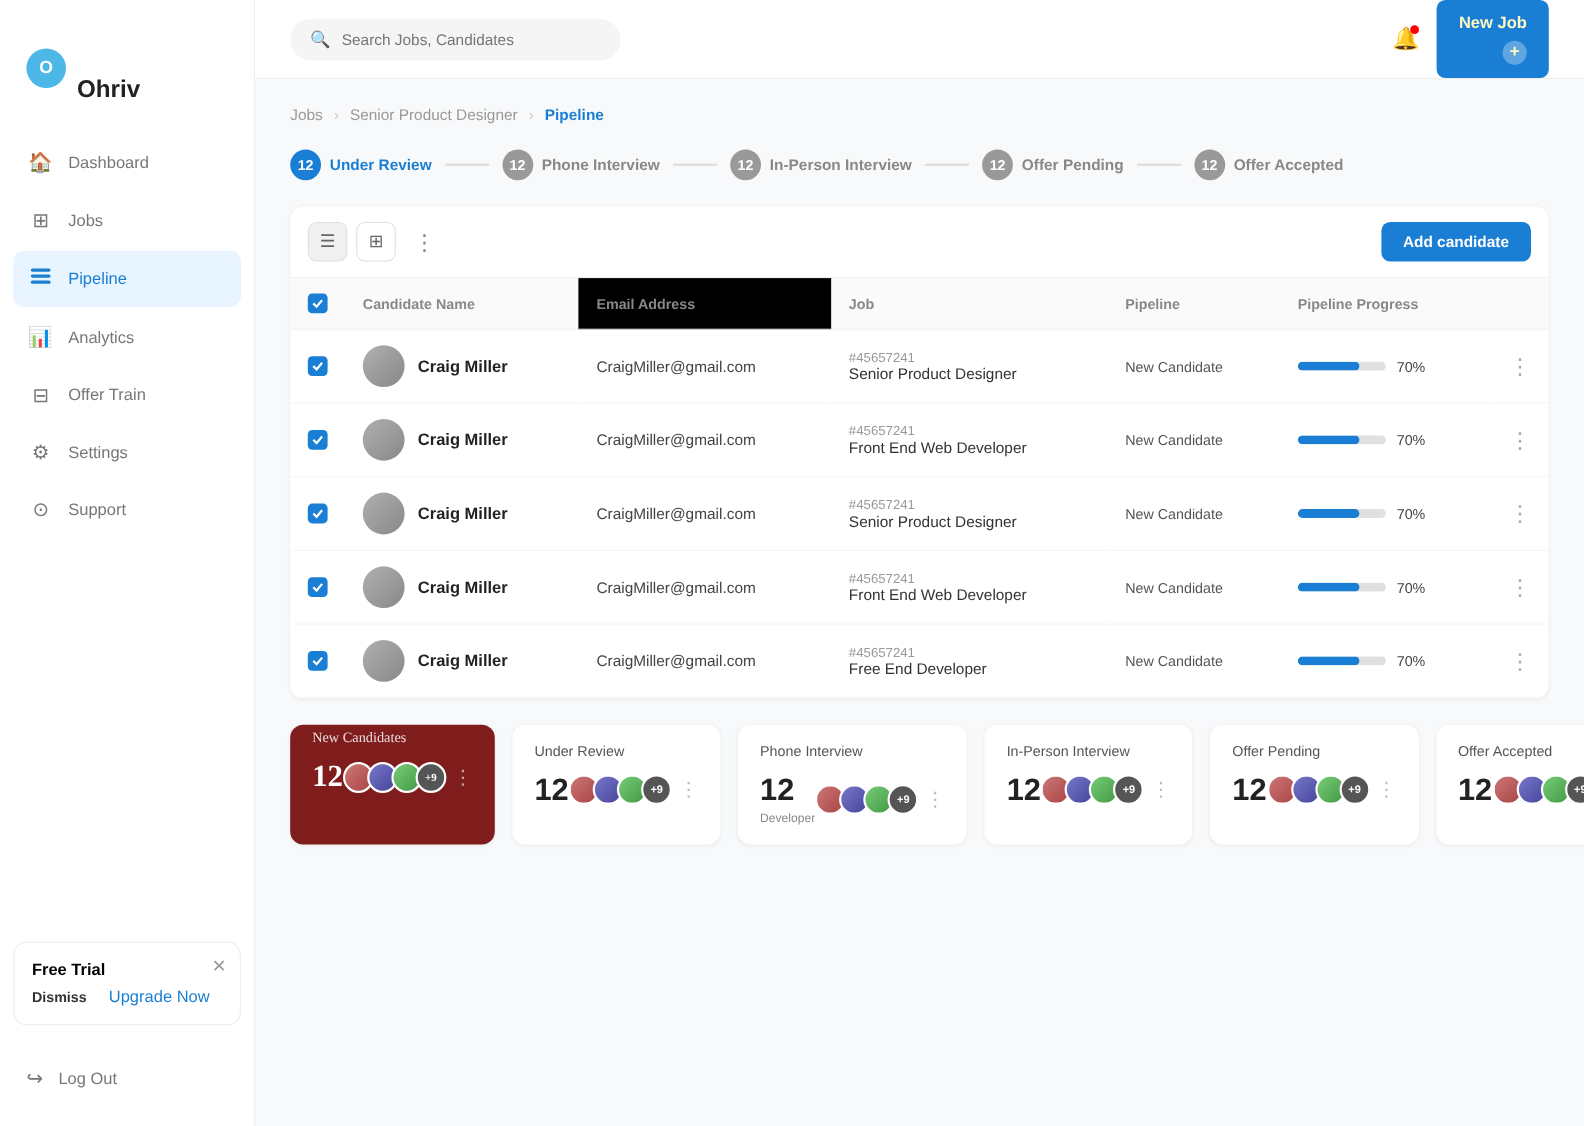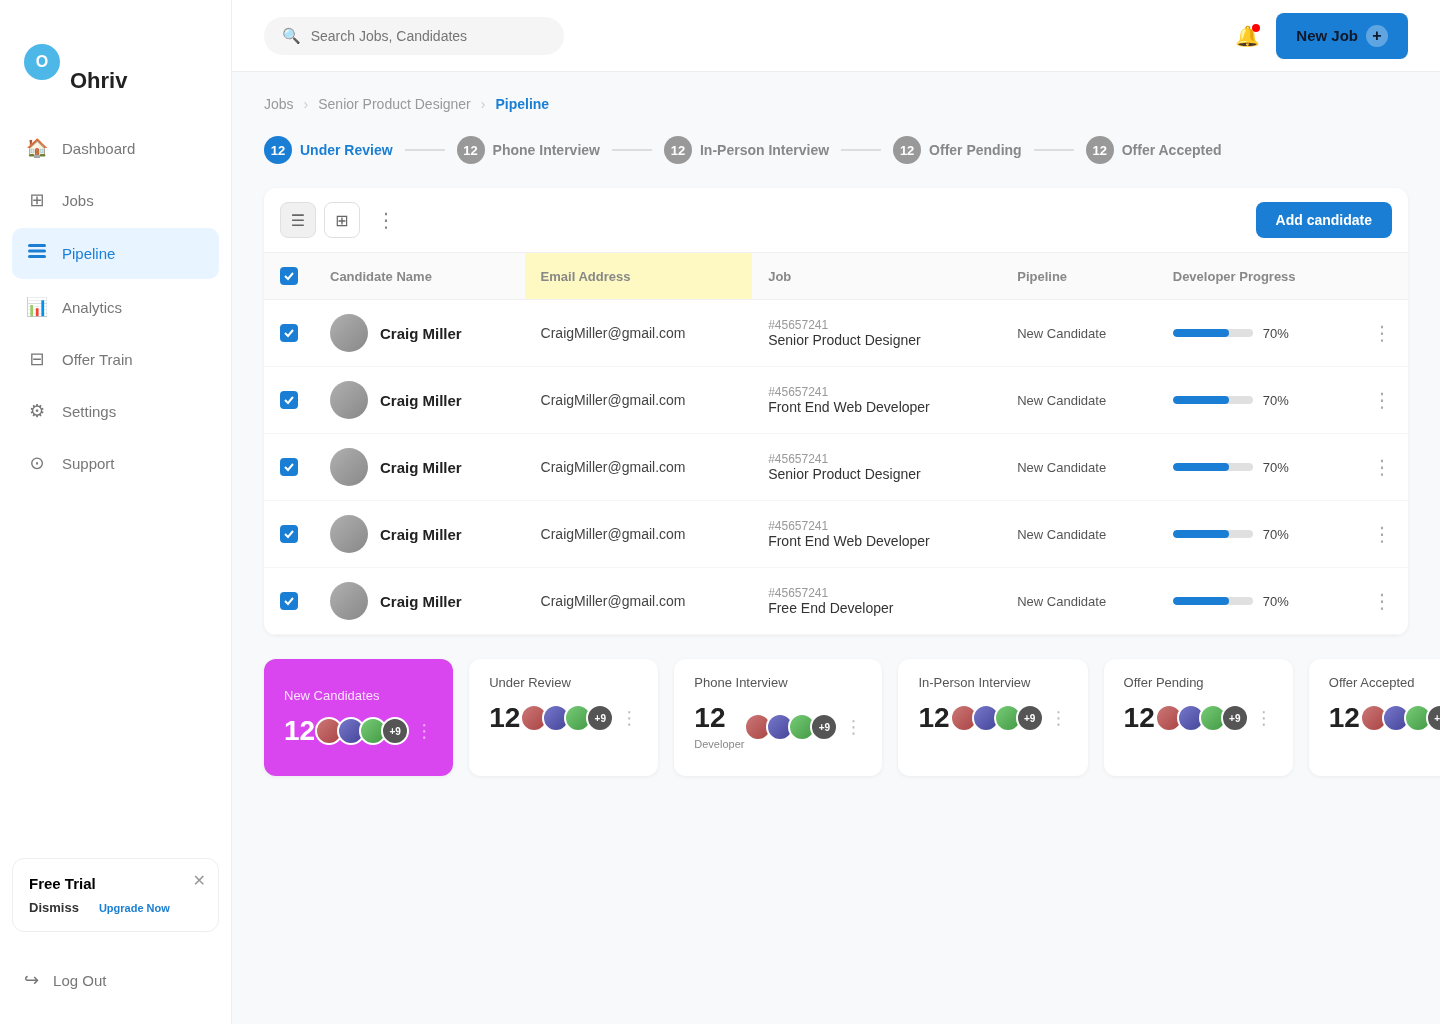--- a/index.html
+++ b/index.html
@@ -56,21 +56,21 @@
       <span style="font-size:18px;width:22px;text-align:center;">⊙</span>
       <span>Support</span>
     </div>
   </nav>
 
   <div style="margin:16px 12px;background:#fff;border:1px solid #eee;border-radius:12px;padding:16px;position:relative;">
     <div style="font-weight:700;font-size:15px;margin-bottom:8px;">Free Trial</div>
     <span style="position:absolute;top:12px;right:12px;cursor:pointer;color:#999;font-size:16px;">✕</span>
     <div style="display:flex;gap:20px;align-items:center;">
       <span style="font-size:13px;font-weight:600;color:#333;cursor:pointer;">Dismiss</span>
-      <span style="font-size:11px;font-weight:700;color:#1a7fd4;cursor:pointer;">Upgrade Now</span>
+      <span style="font-size:15px;font-weight:400;color:#1a7fd4;cursor:pointer;">Upgrade Now</span>
     </div>
   </div>
 
   <div style="display:flex;align-items:center;gap:14px;padding:13px 24px;cursor:pointer;color:#777;font-size:15px;font-weight:500;margin-top:8px;">
     <span style="font-size:18px;">↪</span>
     <span>Log Out</span>
   </div>
 </aside>
 
 <main style="flex:1;display:flex;flex-direction:column;background:#f8f9fa;overflow:hidden;">
@@ -78,21 +78,21 @@
   <header style="background:#fff;padding:12px 32px;display:flex;align-items:center;justify-content:space-between;border-bottom:1px solid #eee;height:72px;">
     <div style="display:flex;align-items:center;gap:10px;background:#f5f5f5;border-radius:24px;padding:10px 18px;width:300px;">
       <span style="color:#aaa;font-size:15px;">🔍</span>
       <input style="border: none; background: transparent; outline: none; font-size: 14px; color: rgb(102, 102, 102); width: 220px;" placeholder="Search Jobs, Candidates">
     </div>
     <div style="display:flex;align-items:center;gap:16px;">
       <div style="position:relative;font-size:20px;color:#555;cursor:pointer;">
         🔔
         <span style="width:8px;height:8px;background:red;border-radius:50%;position:absolute;top:0;right:0;display:block;"></span>
       </div>
-      <button style="background:#1a7fd4;color:#0f172a;border:none;border-radius:8px;padding:12px 20px;font-size:15px;font-weight:600;cursor:pointer;display:flex;align-items:center;gap:8px;">
+      <button style="background:#1a7fd4;color:#fef9c3;border:none;border-radius:8px;padding:12px 20px;font-size:15px;font-weight:600;cursor:pointer;display:flex;align-items:flex-end;gap:8px;flex-direction:column;">
         <span>New Job</span>
         <span style="background:rgba(255,255,255,0.3);border-radius:50%;width:22px;height:22px;display:flex;align-items:center;justify-content:center;font-size:16px;">+</span>
       </button>
     </div>
   </header>
 
   <div style="flex:1;padding:24px 32px;overflow-y:auto;">
 
     <div style="display:flex;align-items:center;gap:10px;margin-bottom:24px;font-size:14px;color:#999;">
       <span style="cursor:pointer;">Jobs</span>
@@ -146,24 +146,24 @@
         <thead>
           <tr>
             <th style="text-align:left;padding:14px 16px;font-size:13px;font-weight:600;color:#888;background:#fafafa;border-bottom:1px solid #f0f0f0;width:40px;">
               <div style="width:18px;height:18px;border-radius:4px;background:#1a7fd4;display:flex;align-items:center;justify-content:center;cursor:pointer;">
                 <svg width="12" height="12" viewBox="0 0 12 12" fill="none">
                     <polyline points="2,6 5,9 10,3" stroke="white" stroke-width="2" fill="none"></polyline>
                   </svg>
               </div>
             </th>
             <th style="text-align:left;padding:14px 16px;font-size:13px;font-weight:600;color:#888;background:#fafafa;border-bottom:1px solid #f0f0f0;">Candidate Name</th>
-            <th style="text-align:left;padding:14px 16px;font-size:13px;font-weight:600;color:#888;background:#fef9c3;border-bottom:1px solid #f0f0f0;">Email Address</th>
+            <th style="text-align:left;padding:14px 16px;font-size:13px;font-weight:600;color:#888;background:#000000;border-bottom:1px solid #f0f0f0;">Email Address</th>
             <th style="text-align:left;padding:14px 16px;font-size:13px;font-weight:600;color:#888;background:#fafafa;border-bottom:1px solid #f0f0f0;">Job</th>
             <th style="text-align:left;padding:14px 16px;font-size:13px;font-weight:600;color:#888;background:#fafafa;border-bottom:1px solid #f0f0f0;">Pipeline</th>
-            <th style="text-align:left;padding:14px 16px;font-size:13px;font-weight:600;color:#888;background:#fafafa;border-bottom:1px solid #f0f0f0;">Developer Progress</th>
+            <th style="text-align:left;padding:14px 16px;font-size:13px;font-weight:600;color:#888;background:#fafafa;border-bottom:1px solid #f0f0f0;">Pipeline Progress</th>
             <th style="background:#fafafa;border-bottom:1px solid #f0f0f0;width:40px;"></th>
           </tr>
         </thead>
         <tbody id="table-body">
         <tr style="border-bottom: 1px solid rgb(245, 245, 245);">
       <td style="padding:14px 16px;vertical-align:middle;">
         <div style="width:18px;height:18px;border-radius:4px;background:#1a7fd4;display:flex;align-items:center;justify-content:center;cursor:pointer;">
           <svg width="12" height="12" viewBox="0 0 12 12" fill="none">
                     <polyline points="2,6 5,9 10,3" stroke="white" stroke-width="2" fill="none"></polyline>
                   </svg>
@@ -310,21 +310,21 @@
         </div>
       </td>
       <td style="padding:14px 16px;vertical-align:middle;color:#aaa;cursor:pointer;font-size:20px;">⋮</td>
     </tr>
           </tbody>
       </table>
     </div>
 
     <div style="display:flex;gap:16px;">
 
-      <div style="background:#d946ef;border-radius:12px;padding:29px 20px;flex:1;box-shadow:0 1px 4px rgba(0,0,0,0.06);">
+      <div style="background:#7f1d1d;border-radius:12px;padding:4px 20px;flex:1;box-shadow:0 1px 4px rgba(0,0,0,0.06);font-family:Liberation Serif, serif;">
         <div style="font-size:13px;font-weight:500;margin-bottom:12px;color:rgba(255,255,255,0.85);">New Candidates</div>
         <div style="display:flex;align-items:center;justify-content:space-between;">
           <span style="font-size:28px;font-weight:700;color:white;">12</span>
           <div style="display:flex;align-items:center;">
             <div style="width:28px;height:28px;border-radius:50%;border:2px solid white;background:linear-gradient(135deg,#c77,#a44);"></div>
             <div style="width:28px;height:28px;border-radius:50%;border:2px solid white;background:linear-gradient(135deg,#77c,#449);margin-left:-6px;"></div>
             <div style="width:28px;height:28px;border-radius:50%;border:2px solid white;background:linear-gradient(135deg,#7c7,#494);margin-left:-6px;"></div>
             <div style="width:28px;height:28px;border-radius:50%;border:2px solid white;background:#555;color:white;font-size:10px;font-weight:700;display:flex;align-items:center;justify-content:center;margin-left:-6px;">+9</div>
             <span style="color:rgba(255,255,255,0.6);cursor:pointer;font-size:18px;margin-left:6px;">⋮</span>
           </div>

